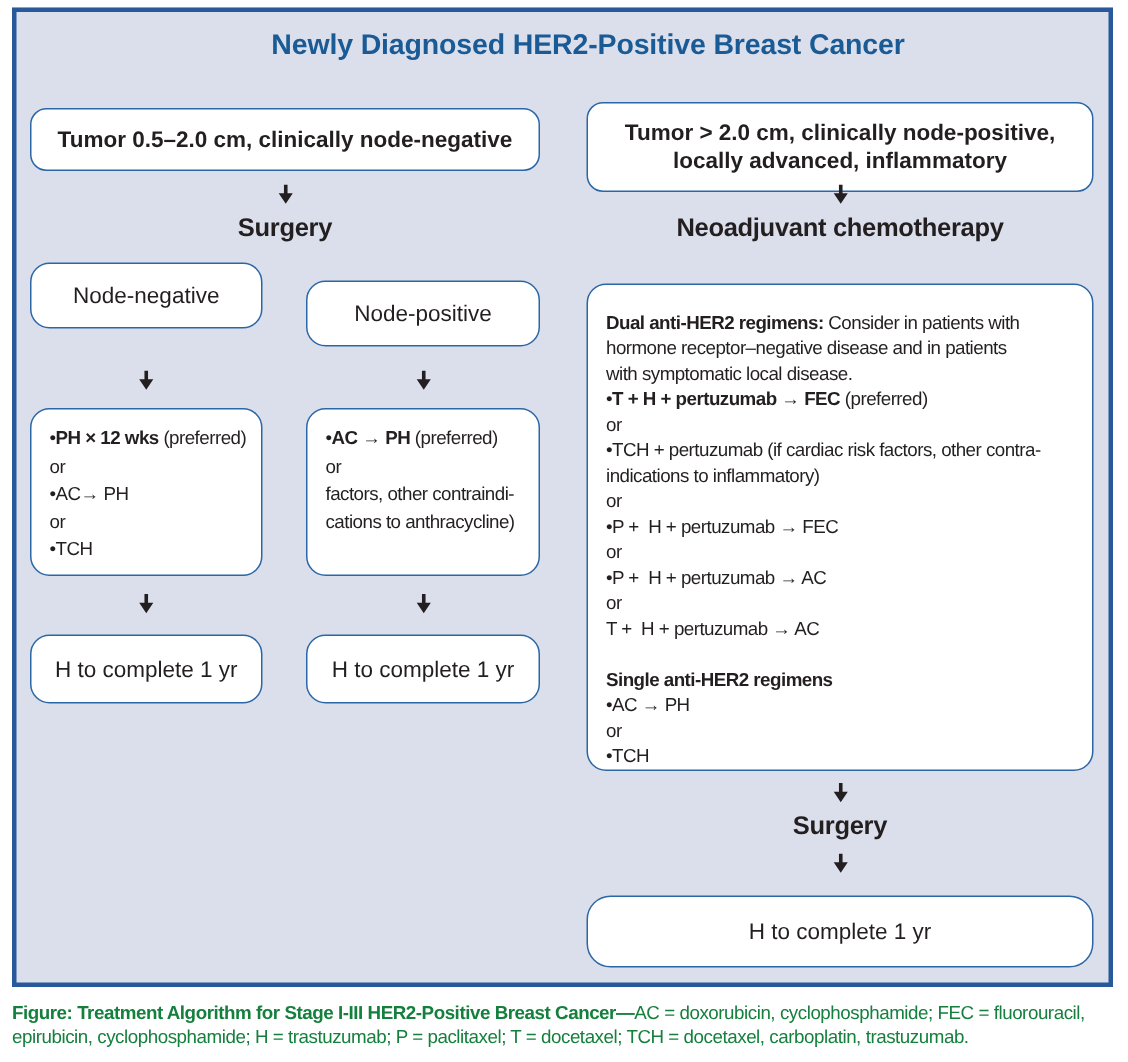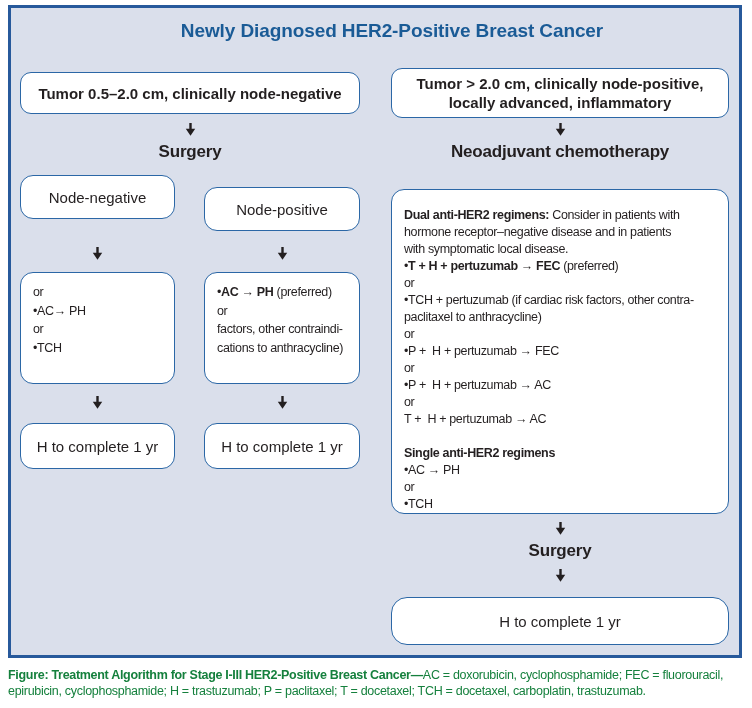--- a/index.html
+++ b/index.html
@@ -99,20 +99,21 @@
     <div class="box ctr fs15" style="left:193px;top:179px;width:156px;height:44px">Node-positive</div>
 
     <svg class="ar" style="left:81px;top:239px" viewBox="0 0 11 13">
       <polygon points="4.3,0 6.7,0 6.7,5.8 10.2,5.8 5.5,12.8 0.8,5.8 4.3,5.8"></polygon>
     </svg>
     <svg class="ar" style="left:266px;top:239px" viewBox="0 0 11 13">
       <polygon points="4.3,0 6.7,0 6.7,5.8 10.2,5.8 5.5,12.8 0.8,5.8 4.3,5.8"></polygon>
     </svg>
 
     <div class="box regimen" style="left:9px;top:264px;width:155px;height:112px">
+        <div class="ln"><span>•</span><span class="b">PH × 12 wks</span><span> (preferred)</span></div>
         <div class="ln"><span>or</span></div>
         <div class="ln"><span>•AC→ PH</span></div>
         <div class="ln"><span>or</span></div>
         <div class="ln"><span>•TCH</span></div>
       </div>
     <div class="box regimen" style="left:193px;top:264px;width:156px;height:112px">
         <div class="ln"><span>•</span><span class="b">AC → PH</span><span> (preferred)</span></div>
         <div class="ln"><span>or</span></div>
         <div class="ln"><span>factors, other contraindi-</span></div>
         <div class="ln"><span>cations to anthracycline)</span></div>
@@ -121,37 +122,37 @@
     <svg class="ar" style="left:81px;top:388px" viewBox="0 0 11 13">
       <polygon points="4.3,0 6.7,0 6.7,5.8 10.2,5.8 5.5,12.8 0.8,5.8 4.3,5.8"></polygon>
     </svg>
     <svg class="ar" style="left:266px;top:388px" viewBox="0 0 11 13">
       <polygon points="4.3,0 6.7,0 6.7,5.8 10.2,5.8 5.5,12.8 0.8,5.8 4.3,5.8"></polygon>
     </svg>
 
     <div class="box ctr fs15" style="left:9px;top:415px;width:155px;height:46px">H to complete 1 yr</div>
     <div class="box ctr fs15" style="left:193px;top:415px;width:156px;height:46px">H to complete 1 yr</div>
 
-    <div class="box ctr bold fs15 prewrap" style="left:380px;top:60px;width:338px;height:50px;border-radius:11px">Tumor &gt; 2.0 cm, clinically node-positive,
+    <div class="box ctr bold fs15 prewrap" style="left:380px;top:60px;width:338px;height:60px;border-radius:11px">Tumor &gt; 2.0 cm, clinically node-positive,
 locally advanced, inflammatory</div>
 
     <svg class="ar" style="left:544px;top:115px" viewBox="0 0 11 13">
       <polygon points="4.3,0 6.7,0 6.7,5.8 10.2,5.8 5.5,12.8 0.8,5.8 4.3,5.8"></polygon>
     </svg>
 
     <div class="stage-label" style="left:380px;top:134px;width:338px">Neoadjuvant chemotherapy</div>
 
     <div class="box regimen regimen-lg" style="left:380px;top:181px;width:338px;height:325px">
         <div class="ln"><span class="b">Dual anti-HER2 regimens:</span><span> Consider in patients with</span></div>
         <div class="ln"><span>hormone receptor–negative disease and in patients</span></div>
         <div class="ln"><span>with symptomatic local disease.</span></div>
         <div class="ln"><span>•</span><span class="b">T + H + pertuzumab → FEC</span><span> (preferred)</span></div>
         <div class="ln"><span>or</span></div>
         <div class="ln"><span>•TCH + pertuzumab (if cardiac risk factors, other contra-</span></div>
-        <div class="ln"><span>paclitaxel to anthracycline)</span></div>
+        <div class="ln"><span>indications to inflammatory)</span></div>
         <div class="ln"><span>or</span></div>
         <div class="ln"><span>•P +  H + pertuzumab → FEC</span></div>
         <div class="ln"><span>or</span></div>
         <div class="ln"><span>•P +  H + pertuzumab → AC</span></div>
         <div class="ln"><span>or</span></div>
         <div class="ln"><span>T +  H + pertuzumab → AC</span></div>
         <div class="ln">&nbsp;</div>
         <div class="ln"><span class="b">Single anti-HER2 regimens</span></div>
         <div class="ln"><span>•AC → PH</span></div>
         <div class="ln"><span>or</span></div>

